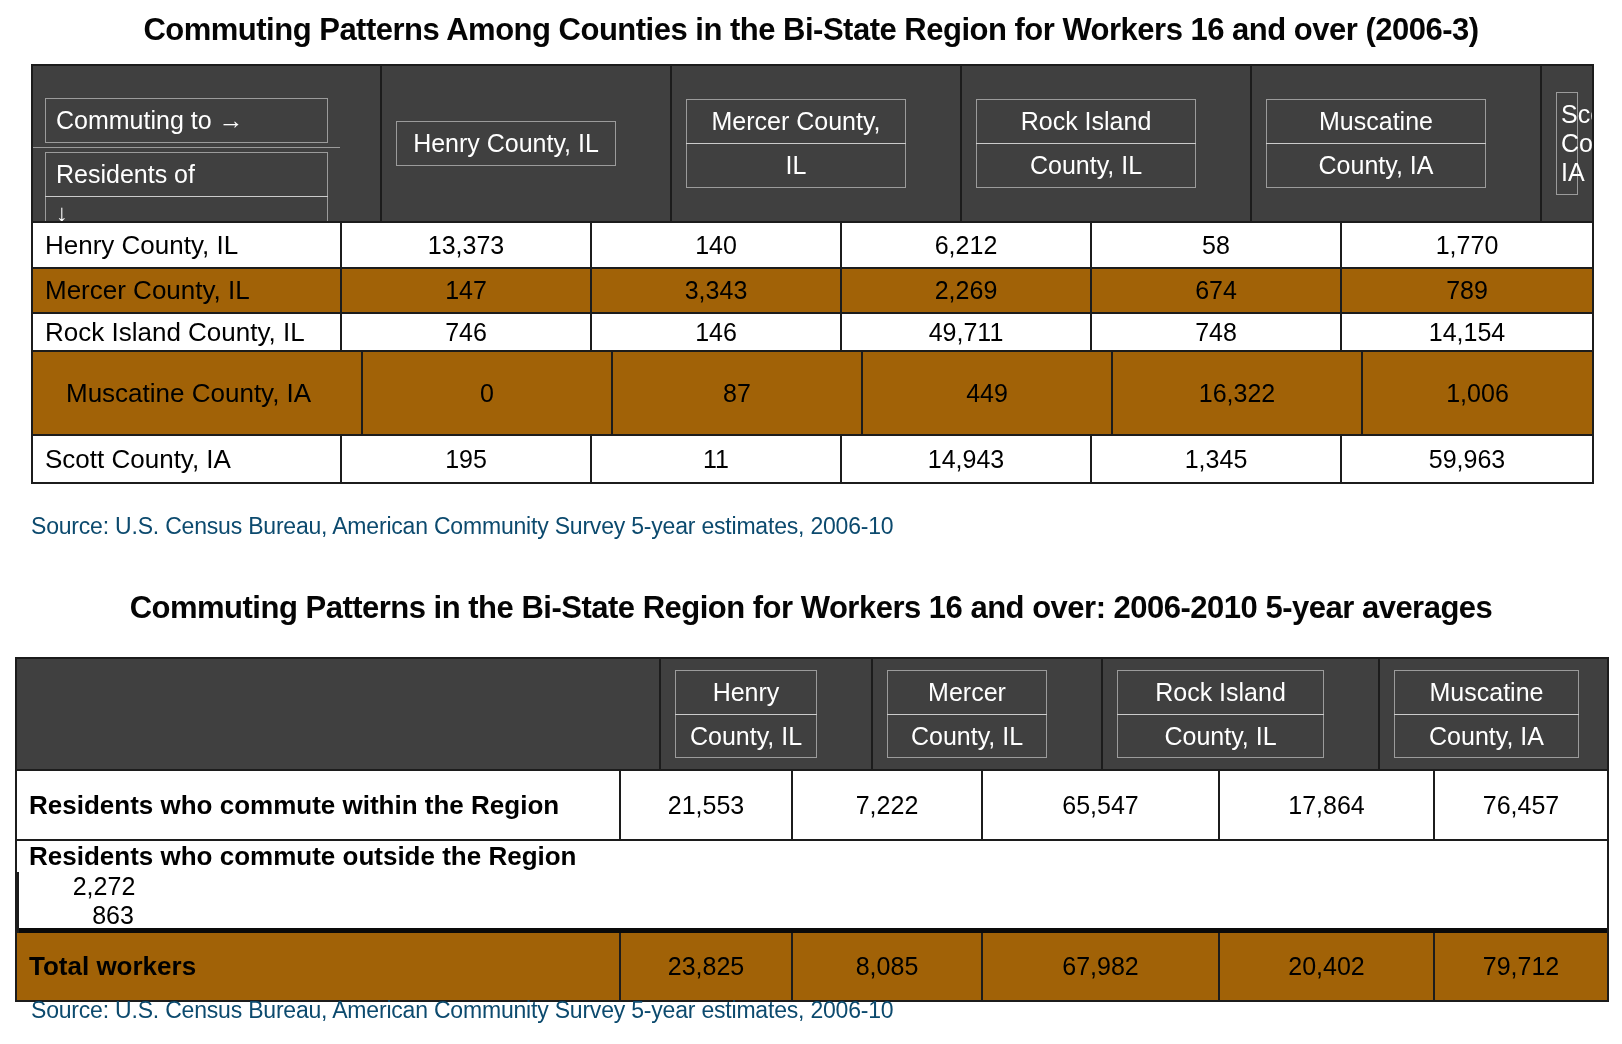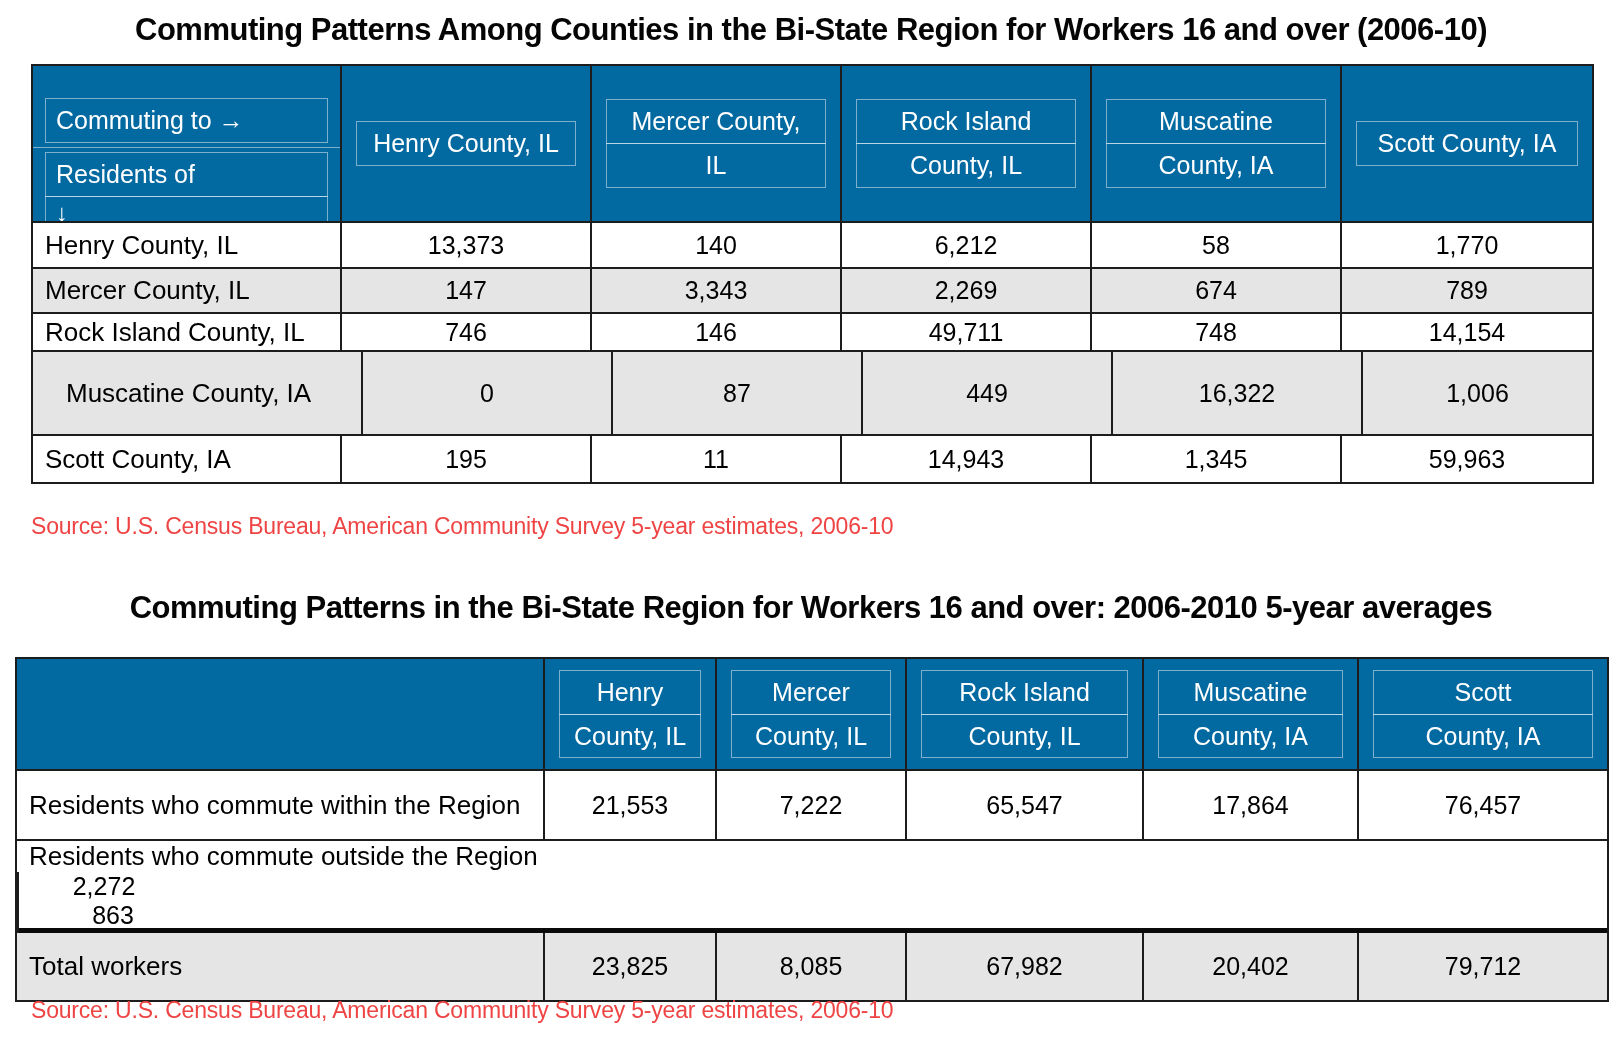--- a/index.html
+++ b/index.html
@@ -42,35 +42,35 @@
   #table1 .c1, #table1 .c2, #table1 .c3, #table1 .c4 { width: 250px; }
   
   #table1 .hrow  { height: 155px; }
   #table1 .r0 { height: 46px; }
   #table1 .r1 { height: 45px; }
   #table1 .r2 { height: 38px; }
   #table1 .r3 { height: 84px; padding-left: 21px; }
   #table1 .r4 { height: 48px; }
 
   
-  #table2 .c0 { width: 526px; }
+  #table2 .c0 { width: 602px; font-weight: bold; }
   #table2 .c1 { width: 172px; }
   #table2 .c2 { width: 190px; }
   #table2 .c3 { width: 237px; }
   #table2 .c4 { width: 215px; }
   
   #table2 .hrow { height: 110px; }
   #table2 .r0 { height: 70px; }
   #table2 .r1 { height: 69px; flex-direction: column; }
   #table2 .r2 { height: 72px; margin-top: 20px; }
   #table2 .total-row { border-top: 5px solid #0a0a0a; }
 
-  .hrow { background: #0369a1; }
+  .hrow { background: #404040; gap: 40px; }
   .hrow .tcell { color: #fff; }
-  .alt  { background: #e5e5e5; }
+  .alt  { background: #a16207; }
   .white { background: #ffffff; }
 
   
   .hbox {
     width: calc(100% - 28px); margin: 0 auto;
     display: flex; flex-direction: column; justify-content: center;
   }
   .hline {
     border: 1px solid rgba(255,255,255,0.48);
     text-align: center; font-size: 25px; color: #fff;
@@ -85,29 +85,29 @@
   }
   .corner .hline { text-align: left; padding-left: 10px; }
   .corner-rule {
     border-top: 1px solid rgba(255,255,255,0.48);
     margin: 4px -12px 4px -12px; height: 0;
   }
   .corner .arrow-line { padding-top: 2px; padding-bottom: 4px; font-size: 24px; }
 
   .source-note {
     position: absolute; left: 31px;
-    font-size: 23px; color: #ef4444; letter-spacing: -0.2px;
+    font-size: 23px; color: #0c4a6e; letter-spacing: -0.2px;
   }
   #source1 { top: 513px; }
   #source2 { top: 997px; }
 </style>
 </head>
 <body>
 
-<div class="page-title" id="title1">Commuting Patterns Among Counties in the Bi-State Region for Workers 16 and over (2006-10)</div>
+<div class="page-title" id="title1">Commuting Patterns Among Counties in the Bi-State Region for Workers 16 and over (2006-3)</div>
 
 <div class="tbl" id="table1">
   <div class="trow hrow">
     <div class="tcell c0 corner">
       <div class="hline"><span>Commuting to</span>&nbsp;<span>→</span></div>
       <div class="corner-rule"></div>
       <div class="hline">Residents of</div>
       <div class="hline arrow-line">↓</div>
     </div>
     <div class="tcell c1">

